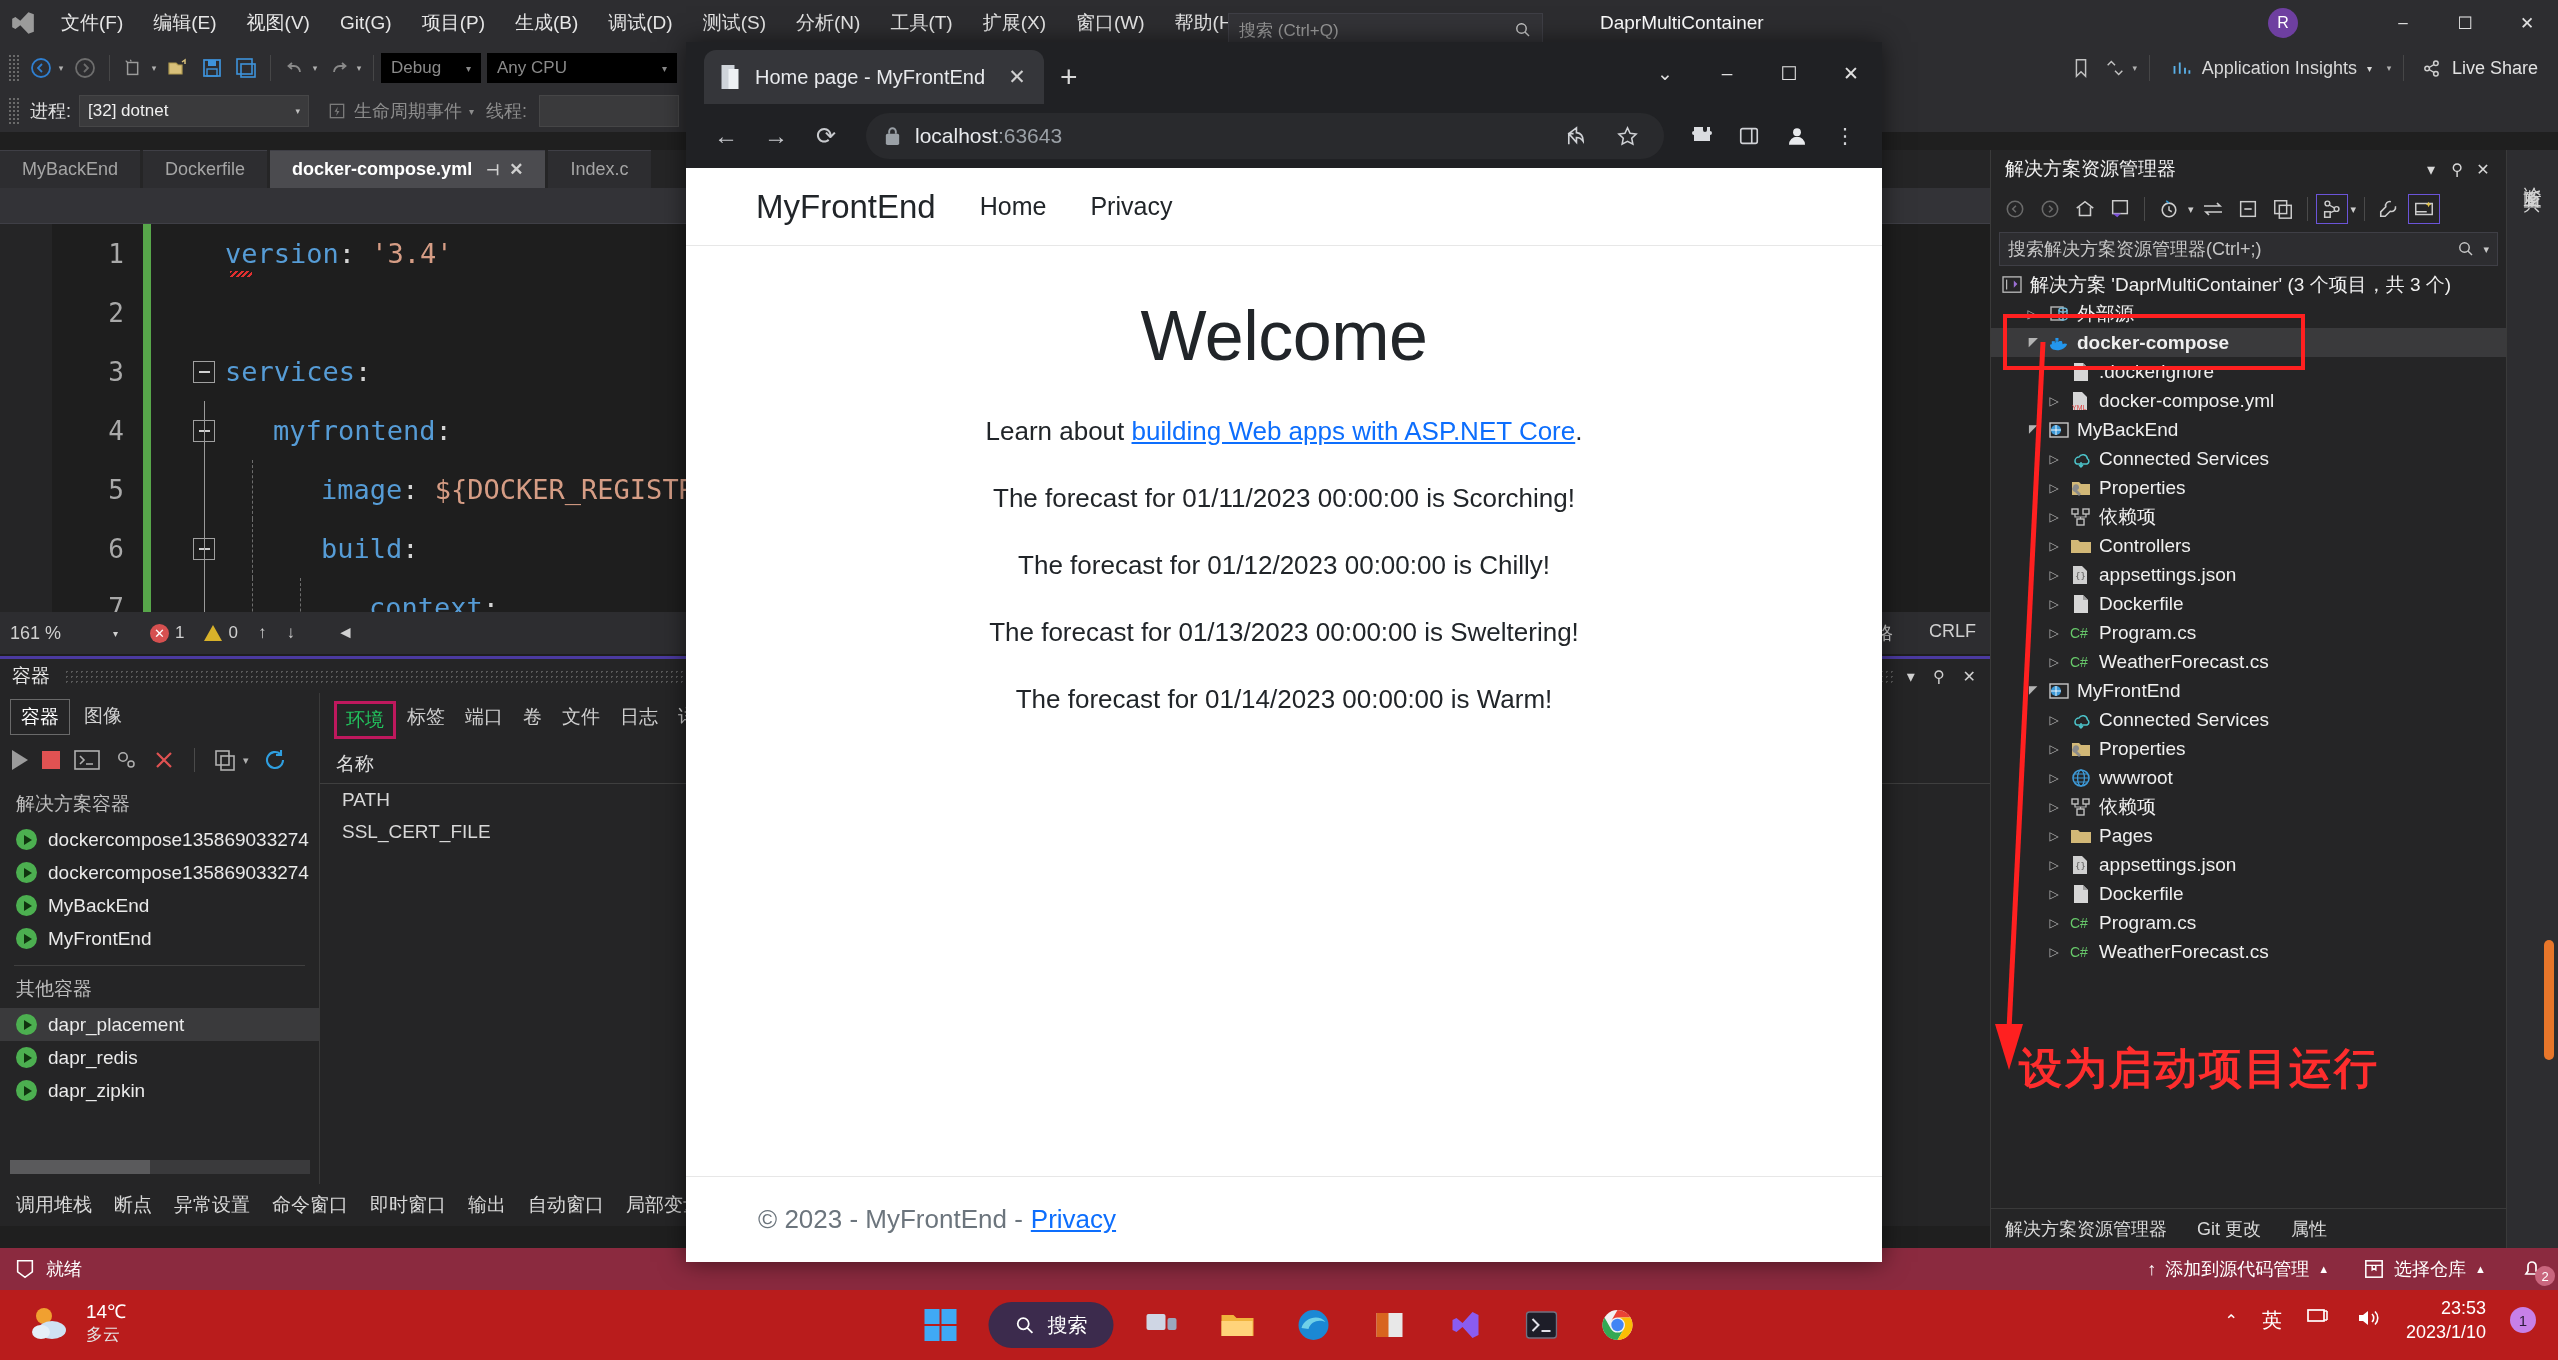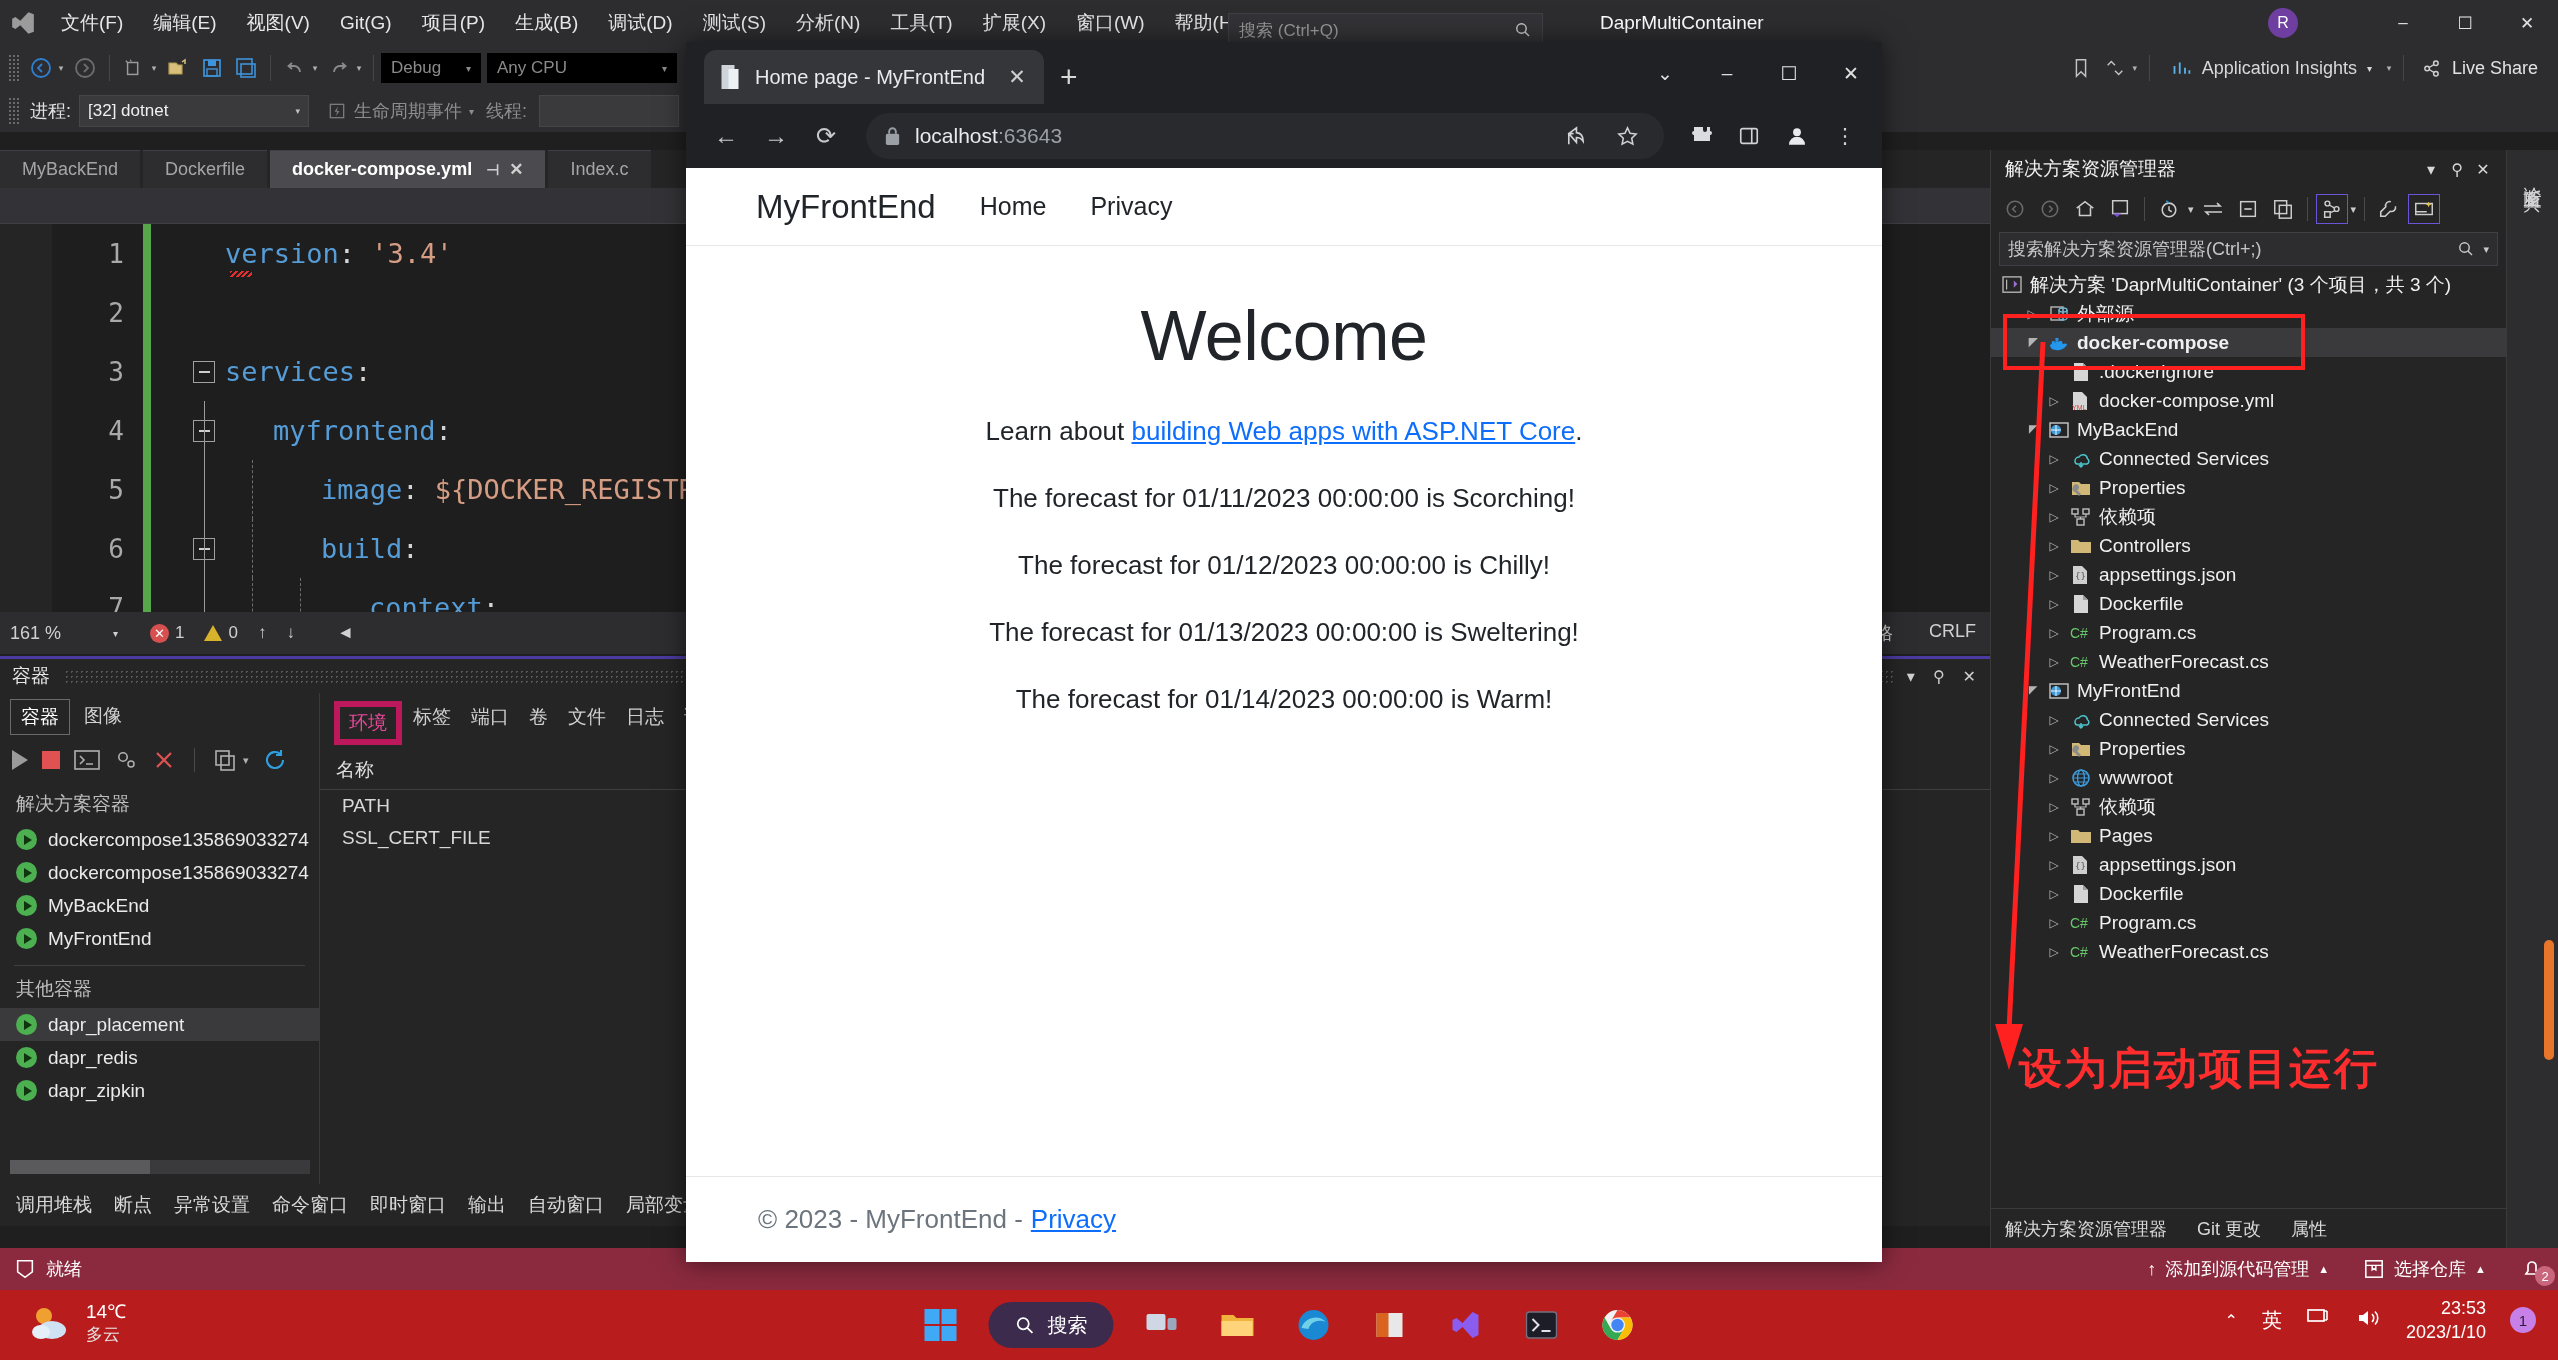--- a/index.html
+++ b/index.html
@@ -183,21 +183,21 @@
     width:21px;height:21px;border-radius:50%;background:#4caf50;
     display:flex;align-items:center;justify-content:center;flex:none;
   }
   .run-dot::after { content:""; width:0;height:0;
     border-top:5px solid transparent;border-bottom:5px solid transparent;border-left:8px solid #10340f;
     margin-left:2px; }
   .ctn-divider { height:1px; background:#3f3f3f; margin:10px 14px 0 14px; }
   .ctn-right { flex:1; }
   .ctn-rtabs { display:flex; gap:2px; padding:8px 10px 4px 14px; }
   .ctn-rtab { font-size:19px; color:#cfcfcf; padding:3px 9px; }
-  .ctn-rtab.active { border:6px solid #be185d; color:#ec4899; }
+  .ctn-rtab.active { border:3px solid #be185d; color:#22c55e; }
   .ctn-colhead { font-size:19px; color:#e0e0e0; padding:8px 0 6px 16px;
      border-bottom:1px solid #3f3f3f; }
   .ctn-envrow { font-size:19px; color:#d8d8d8; padding:5px 0 5px 22px; }
   .ctn-hscroll { position:absolute; left:10px; bottom:10px; width:300px; height:14px;
      background:#3a3a3c; }
   .ctn-hscroll i { display:block; width:140px; height:14px; background:#5a5a5c; }
 
   
   .vs-bottomtabs {
     position:absolute; left:0; top:1184px; width:1990px; height:42px;

